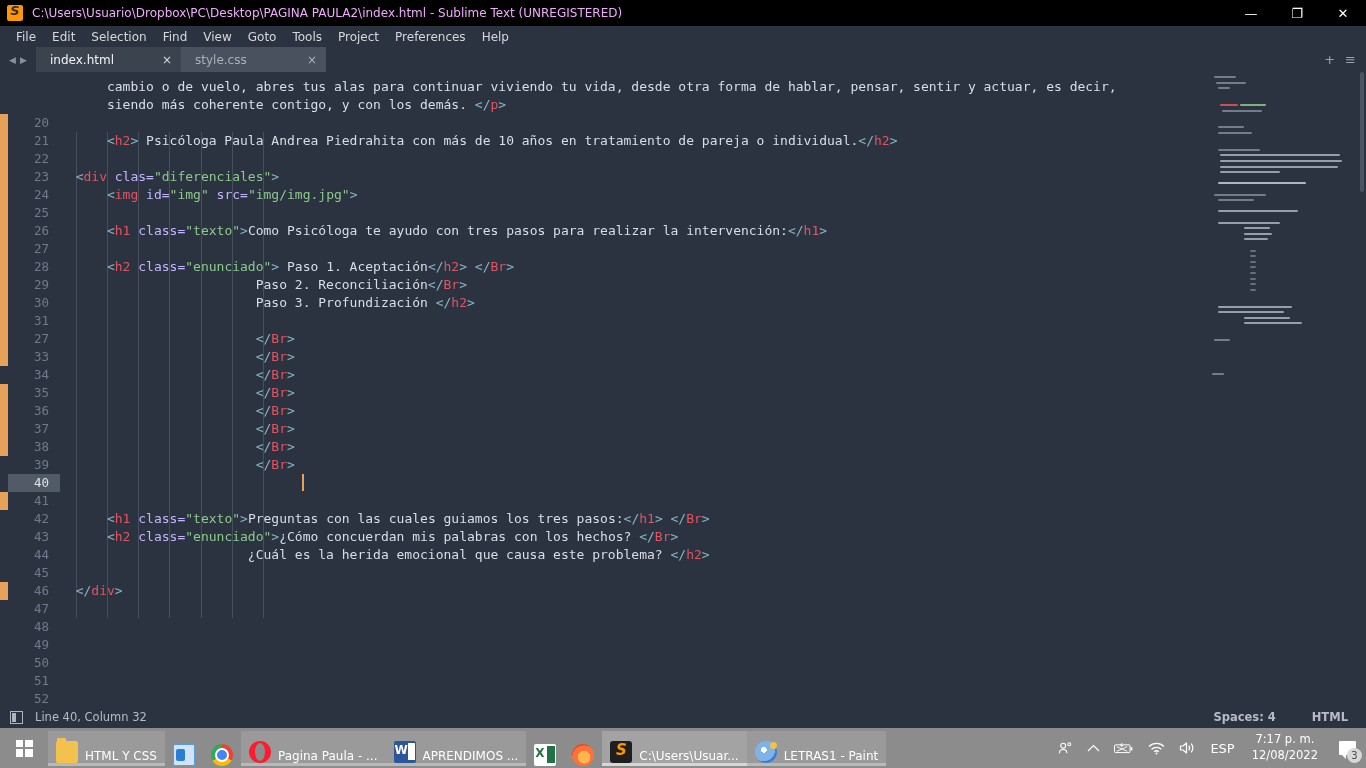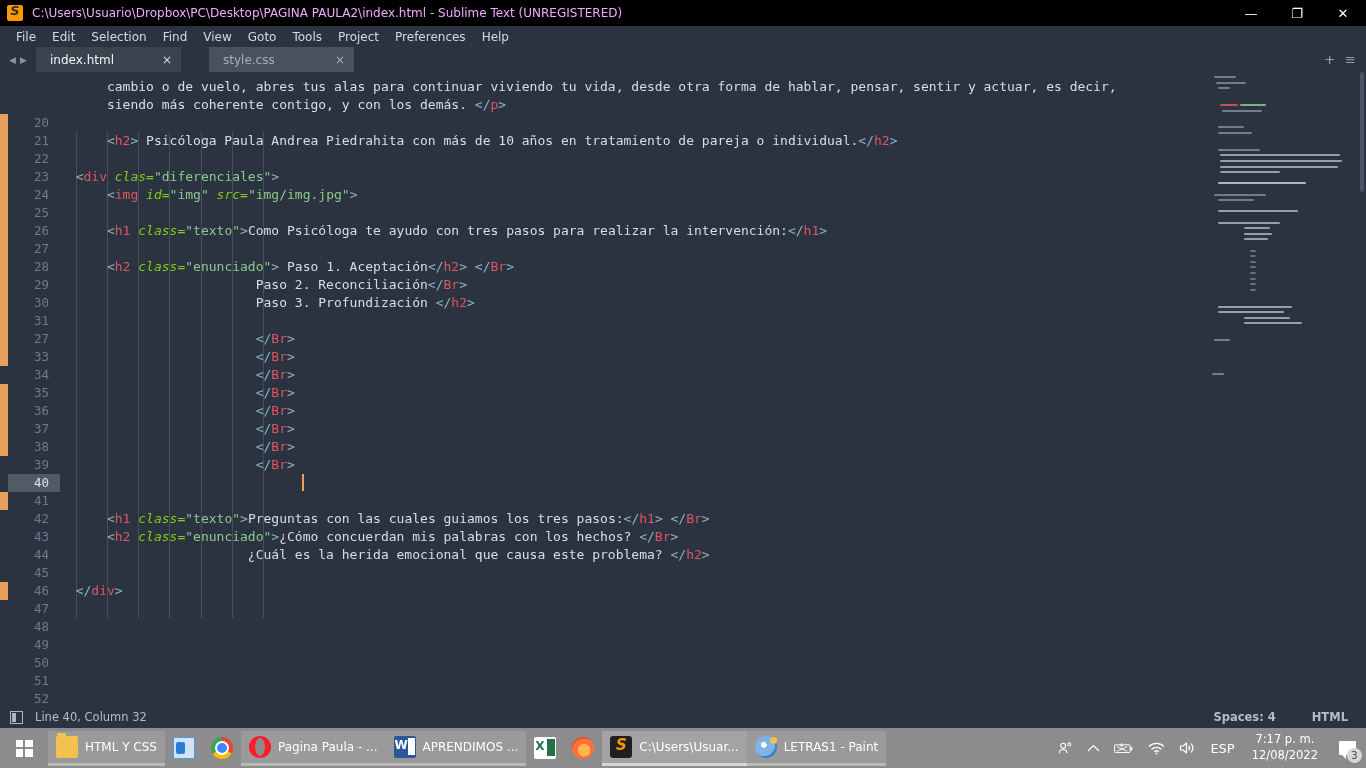--- a/index.html
+++ b/index.html
@@ -103,21 +103,21 @@
 
   #code {
     position: relative; flex: 1;
     overflow: hidden; padding-top: 6px;
     font-family: "DejaVu Sans Mono", monospace;
     font-size: 13px; color: #d8dee9;
   }
   .cl { height: 18px; line-height: 18px; white-space: pre; position: relative; }
   .tag   { color: #e05561; }
   .brk   { color: #89b4c4; }
-  .attr  { color: #84cc16; font-style: italic; }
+  .attr  { color: #c4b5fd; }
   .val   { color: #8cc98c; }
   .txt   { color: #d8dee9; }
 
   
   .guides { position: absolute; left: 0; top: 0; width: 100%; height: 100%; pointer-events: none; }
   .guide { position: absolute; width: 1px; background: #454f5d; }
 
   
   #caret {
     position: absolute; width: 2px; height: 17px;
@@ -165,21 +165,21 @@
     width: 48px; height: 40px; display: flex;
     align-items: center; justify-content: center; flex: none;
   }
   .winlogo {
     width: 17px; height: 17px;
     display: grid; grid-template-columns: 1fr 1fr; grid-template-rows: 1fr 1fr;
     gap: 2px;
   }
   .winlogo i { background: #ffffff; display: block; }
   .tb-item {
-    height: 35px; display: flex; align-items: center;
+    height: 35px; display: flex; align-items: flex-end;
     padding: 0 8px; gap: 7px; flex: none;
     position: relative; max-width: 172px;
   }
   .tb-item.grouped { background: #9a9a9a; border-bottom: 3px solid #b9b9b9; }
   .tb-item.active-win { background: #a3a3a3; border-bottom: 3px solid #d6d6d6; }
   .tb-label {
     color: #ffffff; font-size: 12px; white-space: nowrap;
     overflow: hidden; text-overflow: ellipsis;
   }
   .tb-ico { width: 22px; height: 22px; flex: none; position: relative; }
@@ -321,21 +321,21 @@
     <div class="menu-item">Project</div>
     <div class="menu-item">Preferences</div>
     <div class="menu-item">Help</div>
   </div>
 
 <div id="tabbar">
   <div id="tab-arrows">
     <span>◀</span>
     <span>▶</span>
   </div>
-  <div id="tab-list" style="display:flex;align-items:center;gap:28px;">
+  <div id="tab-list" style="display:flex;align-items:center;">
       <div class="tab active">
         <span class="tab-label">index.html</span>
         <span class="tab-close">×</span>
       </div>
       <div class="tab">
         <span class="tab-label">style.css</span>
         <span class="tab-close">×</span>
       </div>
     </div>
   <div id="tab-right">

